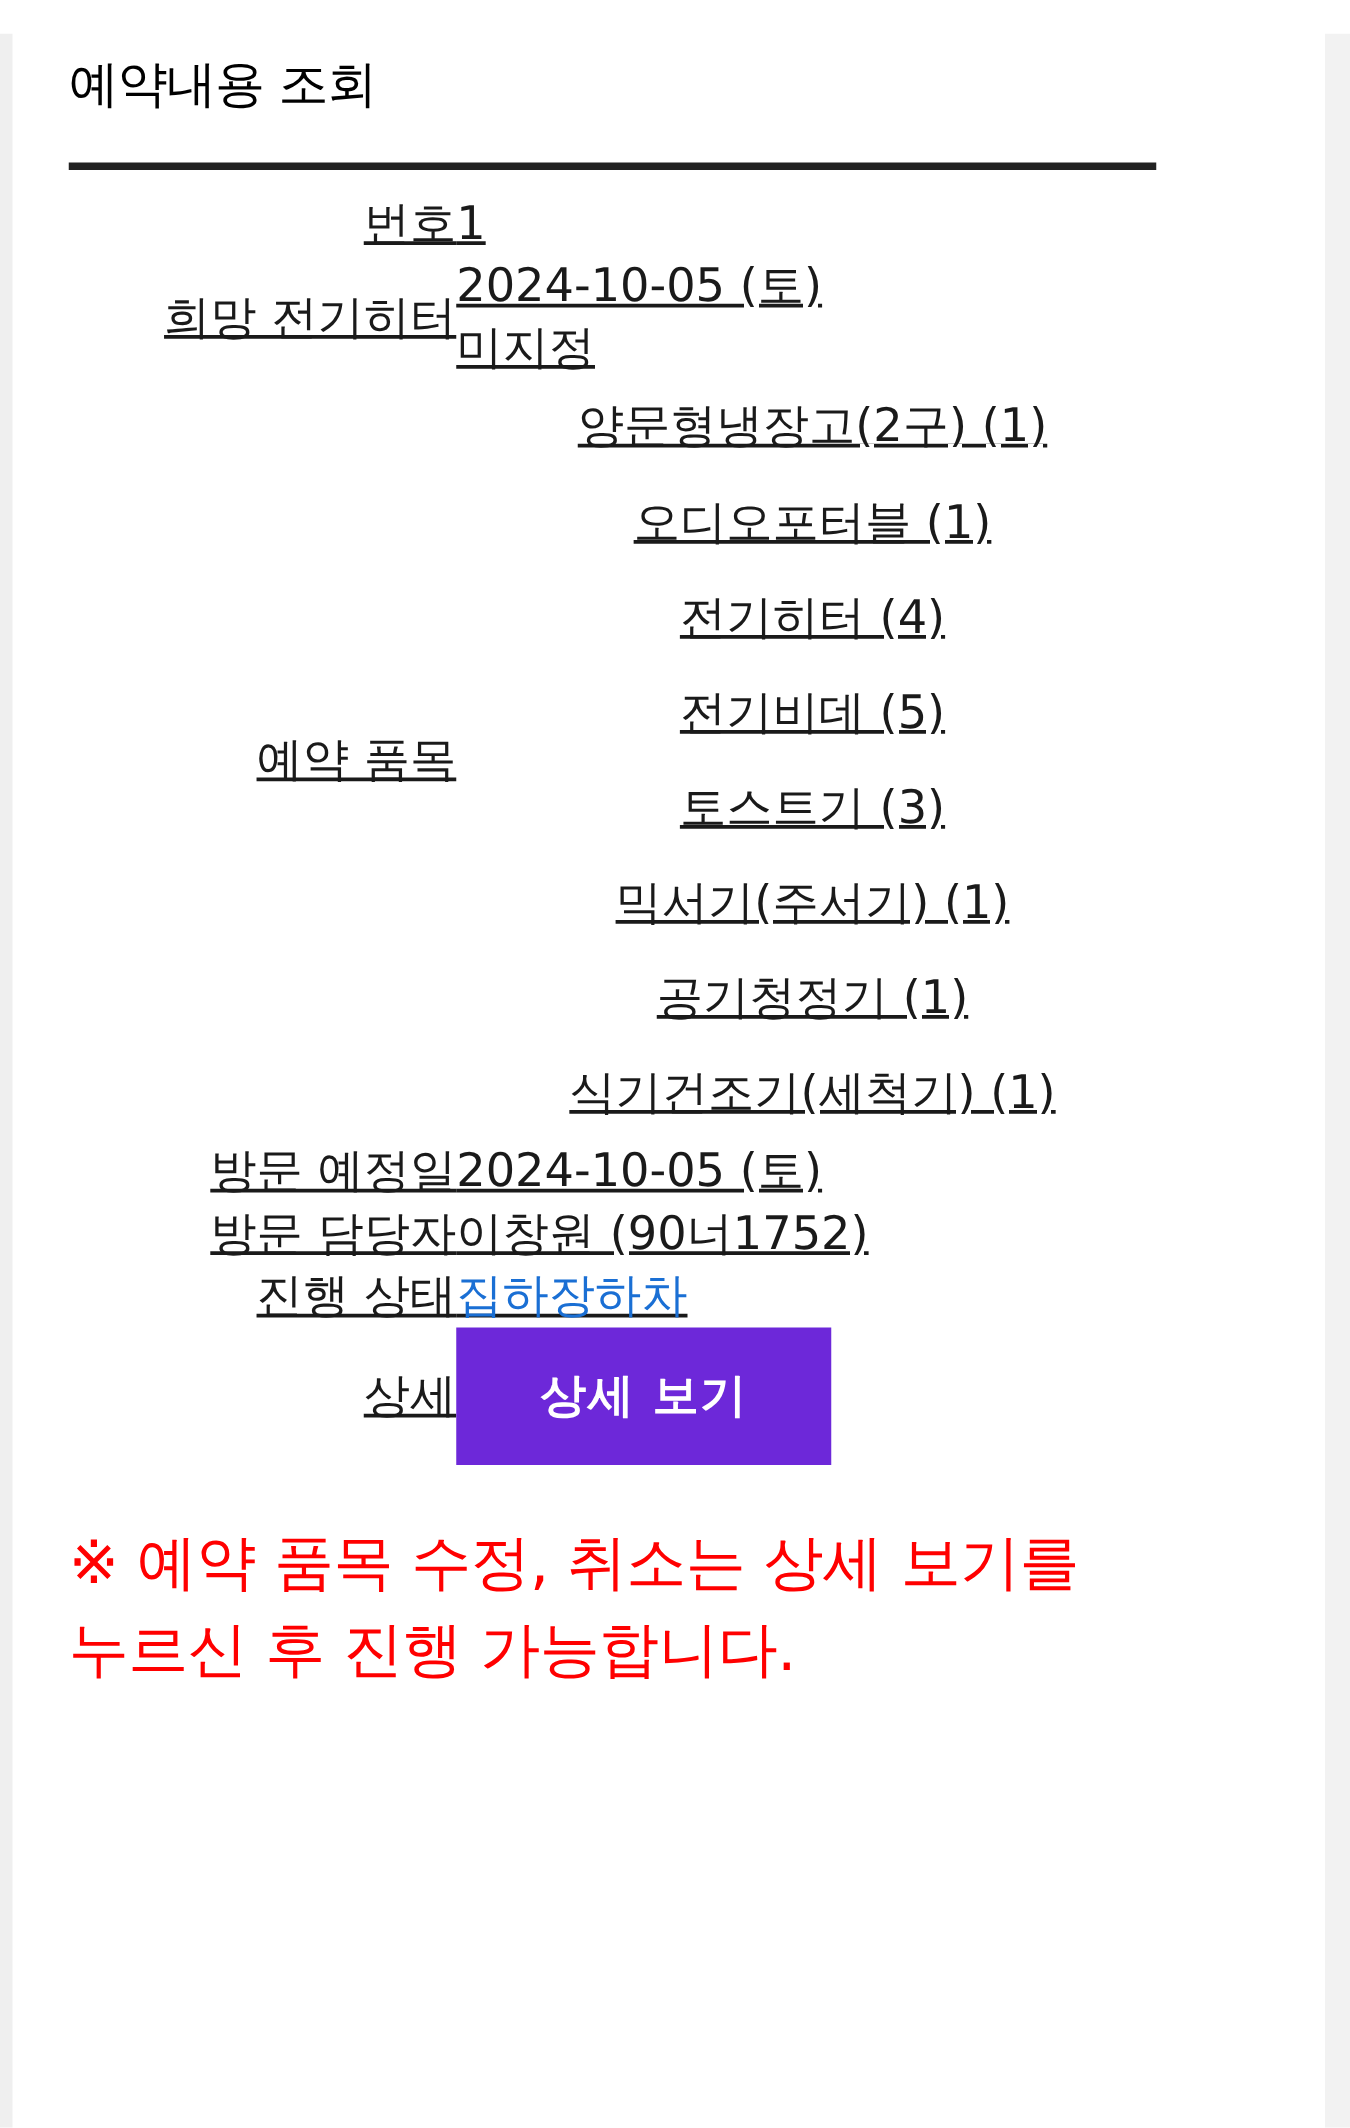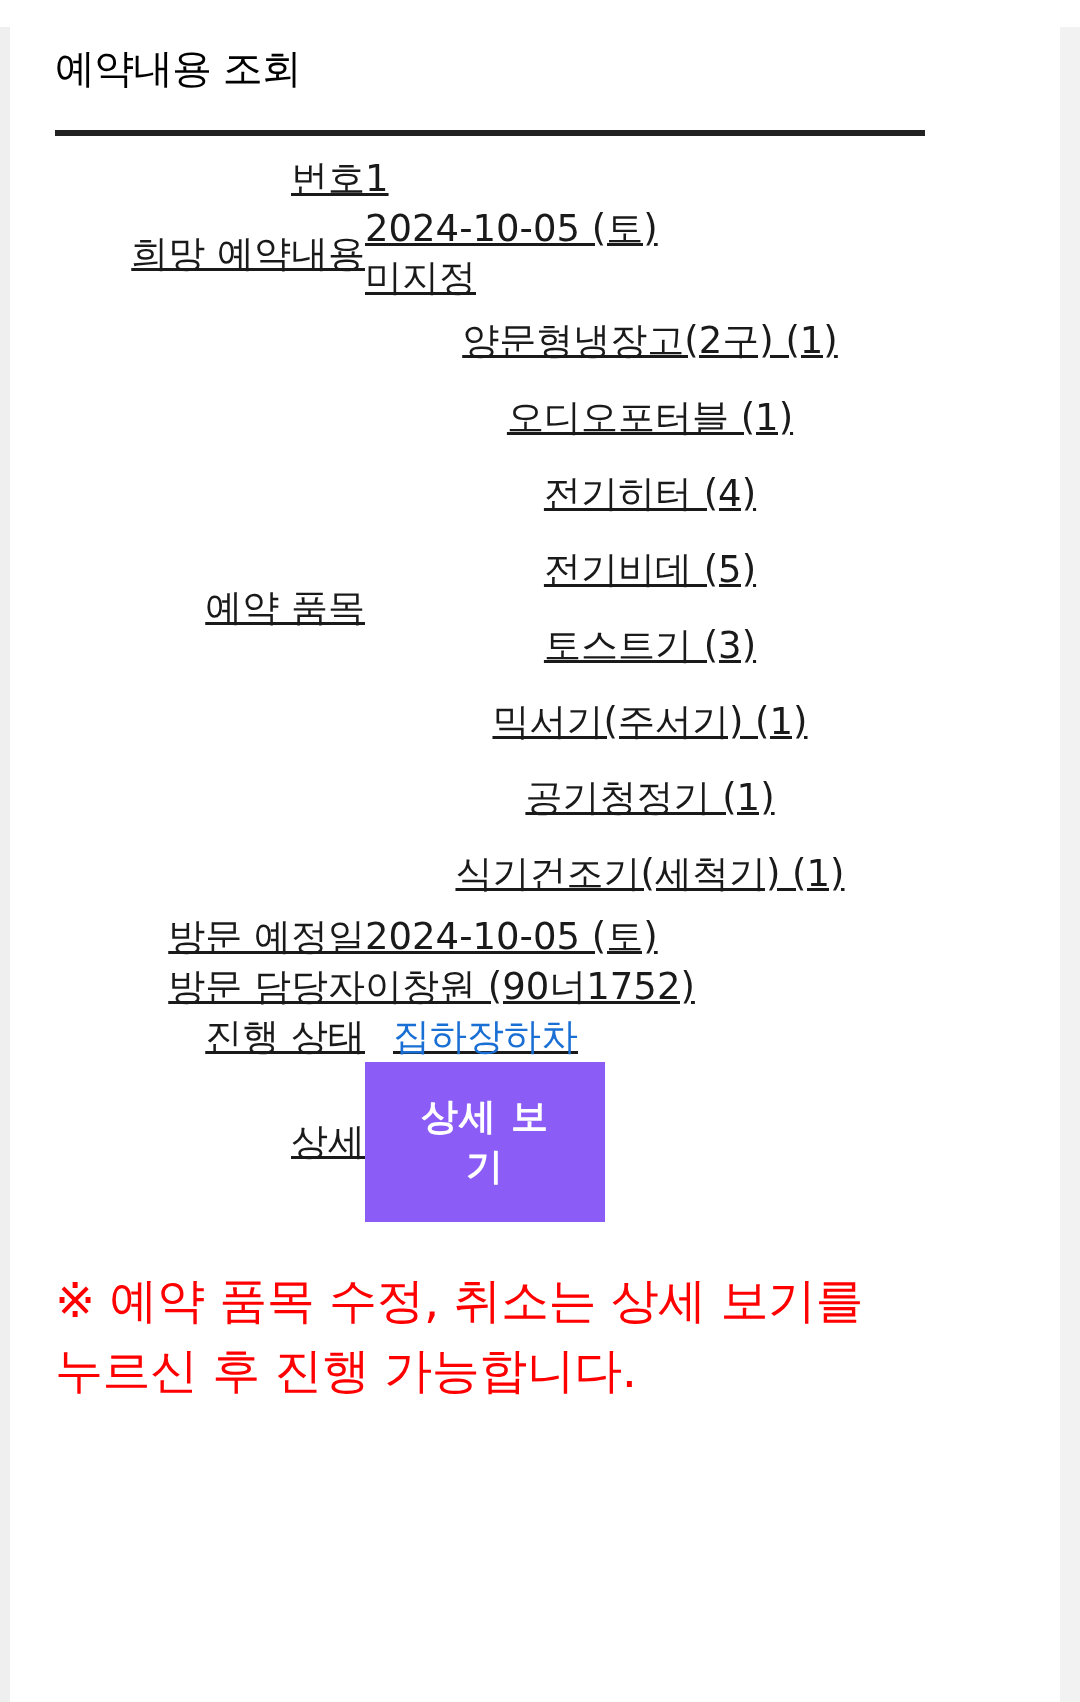--- a/index.html
+++ b/index.html
@@ -84,34 +84,33 @@
     line-height: 1.3;
     text-align: center;
   }
   .row-visitdate td { padding-top: 16px; padding-bottom: 18px; }
   .row-staff td { padding-bottom: 20px; }
   .row-status td { padding-bottom: 14px; }
   .status-link {
     color: #1a6fd4;
     text-decoration: none;
     font-size: 37px;
-    margin-left: 28px;
   }
   .row-detail td { padding-top: 16px; padding-bottom: 10px; }
   .detail-btn {
     display: inline-block;
-    background: #8b5cf6;
+    background: #6d28d9;
     color: #ffffff;
     border: none;
     font-family: inherit;
     font-size: 37px;
     font-weight: bold;
     letter-spacing: 1px;
     padding: 30px 52px;
-    width: 240px;
+    width: 300px;
     box-sizing: border-box;
     text-align: center;
     cursor: pointer;
   }
   .notice {
     margin-top: 44px;
     color: #ff0000;
     font-size: 48px;
     line-height: 1.45;
     width: 870px;
@@ -129,21 +128,21 @@
   <div class="title-rule"></div>
 
   <table class="detail">
     <tbody>
       <tr class="row-num">
         <td class="label">번호</td>
         <td class="value">1</td>
       </tr>
 
       <tr class="row-date">
-        <td class="label">희망 예약내용</td>
+        <td class="label">희망 전기히터</td>
         <td class="value">
           <span class="line">2024-10-05 (토)</span>
           <span class="line">미지정</span>
         </td>
       </tr>
 
       <tr class="row-items">
         <td class="label">예약 품목</td>
         <td class="value">
           <div class="items-list">

